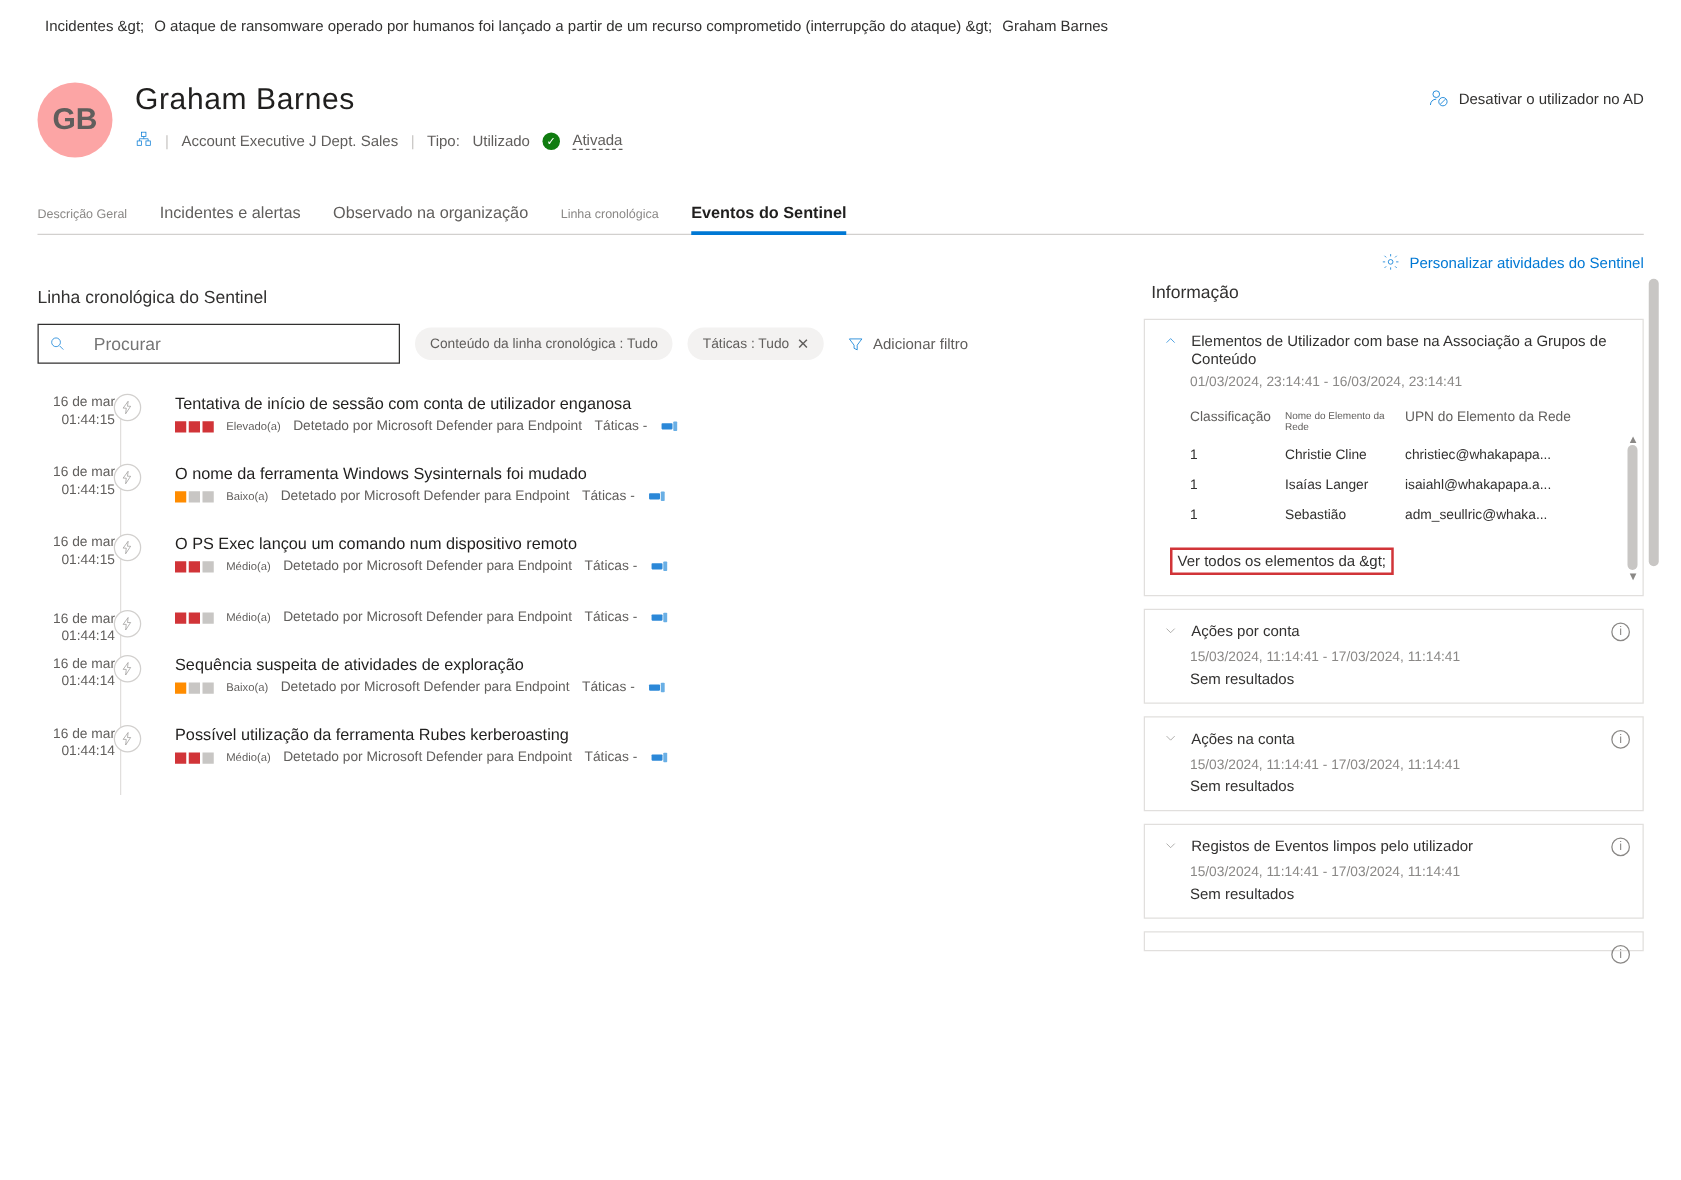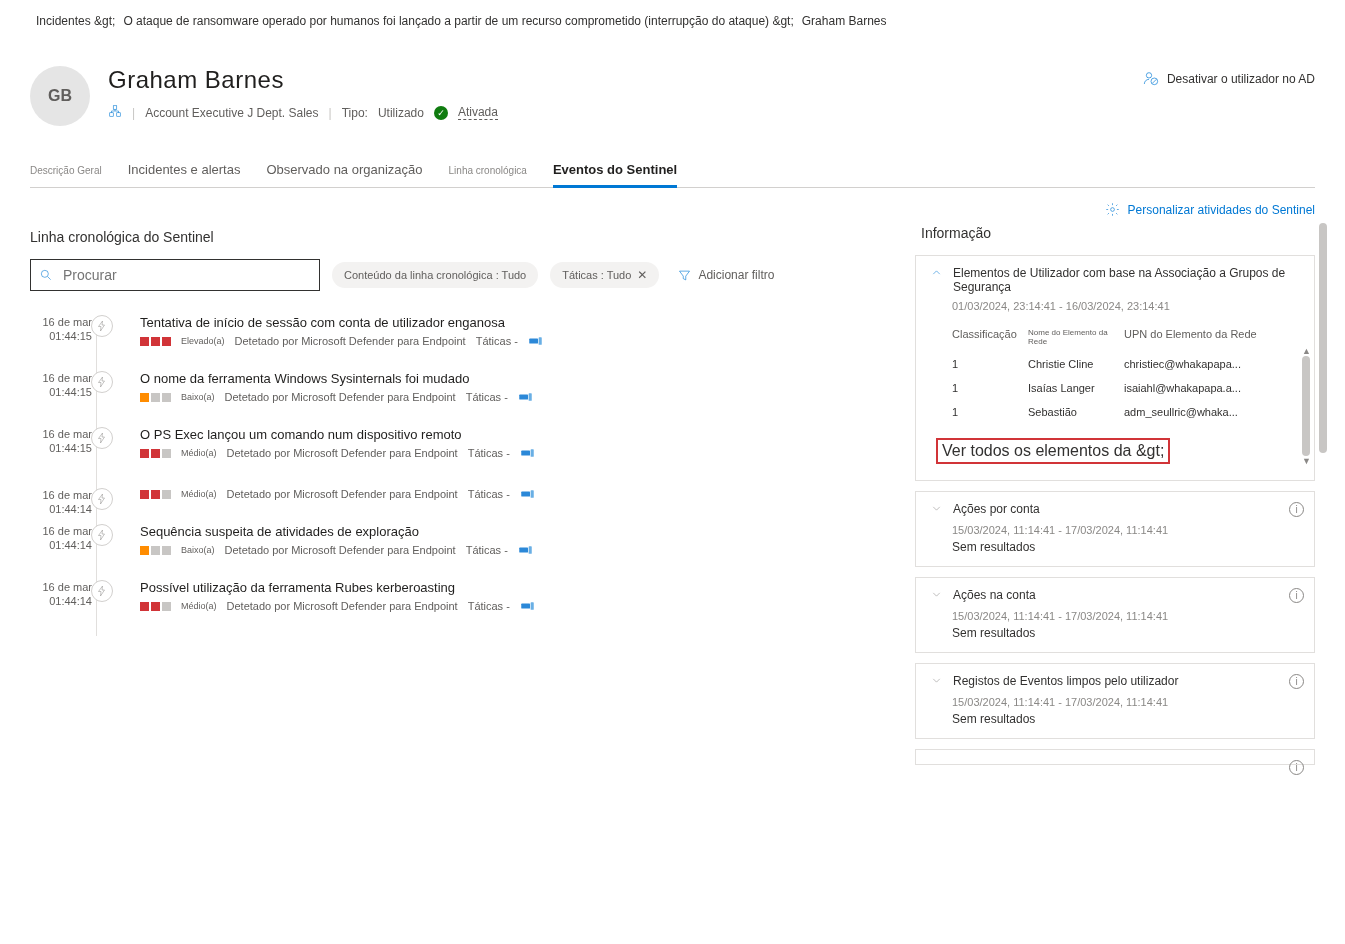--- a/index.html
+++ b/index.html
@@ -5,21 +5,21 @@
   * { box-sizing: border-box; font-family: "Segoe UI", Arial, sans-serif; }
   body { margin:0; background:#fff; color:#323130; font-size:13px; }
   .page { width:1345px; margin:0; padding:0 30px 30px 30px; }
 
   
   .breadcrumb { display:flex; align-items:center; gap:8px; padding:14px 6px 8px 6px; font-size:12px; color:#323130; }
   .breadcrumb .crumb { color:#323130; }
 
   
   .hdr { display:flex; align-items:flex-start; gap:18px; padding:30px 0 20px 0; position:relative;}
-  .avatar { width:60px; height:60px; border-radius:50%; background:#e5e5e5; display:flex; align-items:center; justify-content:center; font-size:16px; color:#605e5c; font-weight:600;}
+  .avatar { width:60px; height:60px; border-radius:50%; background:#fca5a5; display:flex; align-items:center; justify-content:center; font-size:24px; color:#605e5c; font-weight:600;}
   .hdr-main { flex:1; }
   .hdr-name { font-size:24px; font-weight:400; color:#201f1e; letter-spacing:0.5px; }
   .hdr-sub { display:flex; align-items:center; gap:10px; margin-top:10px; font-size:12px; color:#605e5c;}
   .hdr-sub .pipe { color:#c8c6c4;}
   .org-icon svg { width:14px; height:14px; stroke:#0078d4; fill:none;}
   .check-icon { width:14px; height:14px; background:#107c10; border-radius:50%; display:inline-flex; align-items:center; justify-content:center; color:#fff; font-size:9px;}
   .link-style { border-bottom:1px dashed #605e5c; }
   .hdr-action { position:absolute; top:34px; right:0; display:flex; align-items:flex-end; gap:8px; color:#323130; font-size:12px; cursor:pointer;}
   .hdr-action svg { width:16px; height:16px; stroke:#0078d4; fill:none;}
 
@@ -36,21 +36,21 @@
   .gear-link svg{ width:15px; height:15px; stroke:#0078d4; fill:none;}
 
   
   .body { display:flex; gap:18px; margin-top:6px;}
   .left { flex:1; min-width:0;}
   .right { width:400px; position:relative;}
 
   .sec-title { font-size:14px; color:#323130; margin:6px 0 14px 0;}
 
   .search-row { display:flex; align-items:center; gap:12px; }
-  .search-box { display:flex; align-items:center; gap:8px; border:1px solid #323130; height:32px; width:290px; padding:0 8px;}
+  .search-box { display:flex; align-items:center; gap:20px; border:1px solid #323130; height:32px; width:290px; padding:0 8px;}
   .search-box svg { width:14px; height:14px; stroke:#0078d4; fill:none;}
   .search-box input { border:none; outline:none; font-size:14px; flex:1; background:transparent;}
   .pill { display:inline-flex; align-items:center; gap:6px; background:#f3f2f1; border-radius:14px; height:26px; padding:0 12px; font-size:11px; color:#605e5c;}
   .pill .x { font-size:12px; color:#605e5c; cursor:pointer;}
   .add-filter { display:flex; align-items:center; gap:6px; font-size:12px; color:#605e5c; cursor:pointer; margin-left:6px;}
   .add-filter svg{ width:15px; height:15px; stroke:#0078d4; fill:none;}
 
   
   .timeline { margin-top:24px; position:relative; padding-left:74px;}
   .t-line { position:absolute; left:66px; top:10px; bottom:0; width:1px; background:#e1dfdd;}
@@ -75,21 +75,21 @@
   .card-hdr .ttl { font-size:12px; color:#323130; flex:1;}
   .info-dot { position:absolute; top:10px; right:10px; width:15px; height:15px; border:1px solid #8a8886; border-radius:50%; display:flex; align-items:center; justify-content:center; font-size:10px; color:#8a8886;}
   .card-sub { font-size:11px; color:#8a8886; margin:6px 0 4px 22px;}
   .card-res { font-size:12px; color:#323130; margin-left:22px;}
 
   .mini-table { margin:10px 0 0 22px; font-size:11px;}
   .mini-table .thead, .mini-table .trow { display:grid; grid-template-columns:70px 90px 1fr; gap:6px; padding:6px 0;}
   .mini-table .thead { color:#605e5c;}
   .mini-table .thead .sm { font-size:8px;}
   .mini-table .trow { color:#323130;}
-  .view-all { margin:10px 0 0 0; padding:4px 6px; font-size:16px; color:#323130;}
+  .view-all { margin:10px 0 0 0; padding:4px 6px; font-size:12px; color:#323130;}
   .view-all-box { border:2px solid #d13438; display:inline-block; padding:2px 4px;}
 
   .fake-scroll { position:absolute; right:-14px; top:0; bottom:0; width:10px;}
   .fake-scroll .track{ position:absolute; top:0; bottom:0; left:3px; width:4px; background:transparent;}
   .fake-scroll .thumb{ position:absolute; top:0; left:0; width:8px; height:230px; background:#c8c6c4; border-radius:4px;}
 
   .inner-scroll { position:absolute; right:4px; top:90px; width:8px; height:120px;}
   .inner-scroll .th { width:8px; height:100px; background:#c8c6c4; border-radius:4px;}
   .inner-scroll .arrow { font-size:9px; color:#8a8886; text-align:center;}
 </style>
@@ -339,21 +339,21 @@
     </div>
 
     <div class="right">
       <div class="right-title">Informação</div>
 
       <div class="card" style="position:relative;">
         <div class="card-hdr">
           <span class="chev"><svg viewBox="0 0 24 24">
                 <path d="M6 15l6-6 6 6"></path>
               </svg></span>
-          <span class="ttl">Elementos de Utilizador com base na Associação a Grupos de Segurança</span>
+          <span class="ttl">Elementos de Utilizador com base na Associação a Grupos de Conteúdo</span>
         </div>
         <div class="card-sub" とname="card-user-peers-range">01/03/2024, 23:14:41 - 16/03/2024, 23:14:41</div>
 
         <div class="mini-table">
           <div class="thead">
             <span>Classificação</span>
             <span class="sm">Nome do Elemento da Rede</span>
             <span>UPN do Elemento da Rede</span>
           </div>
           <div id="peer-rows">

